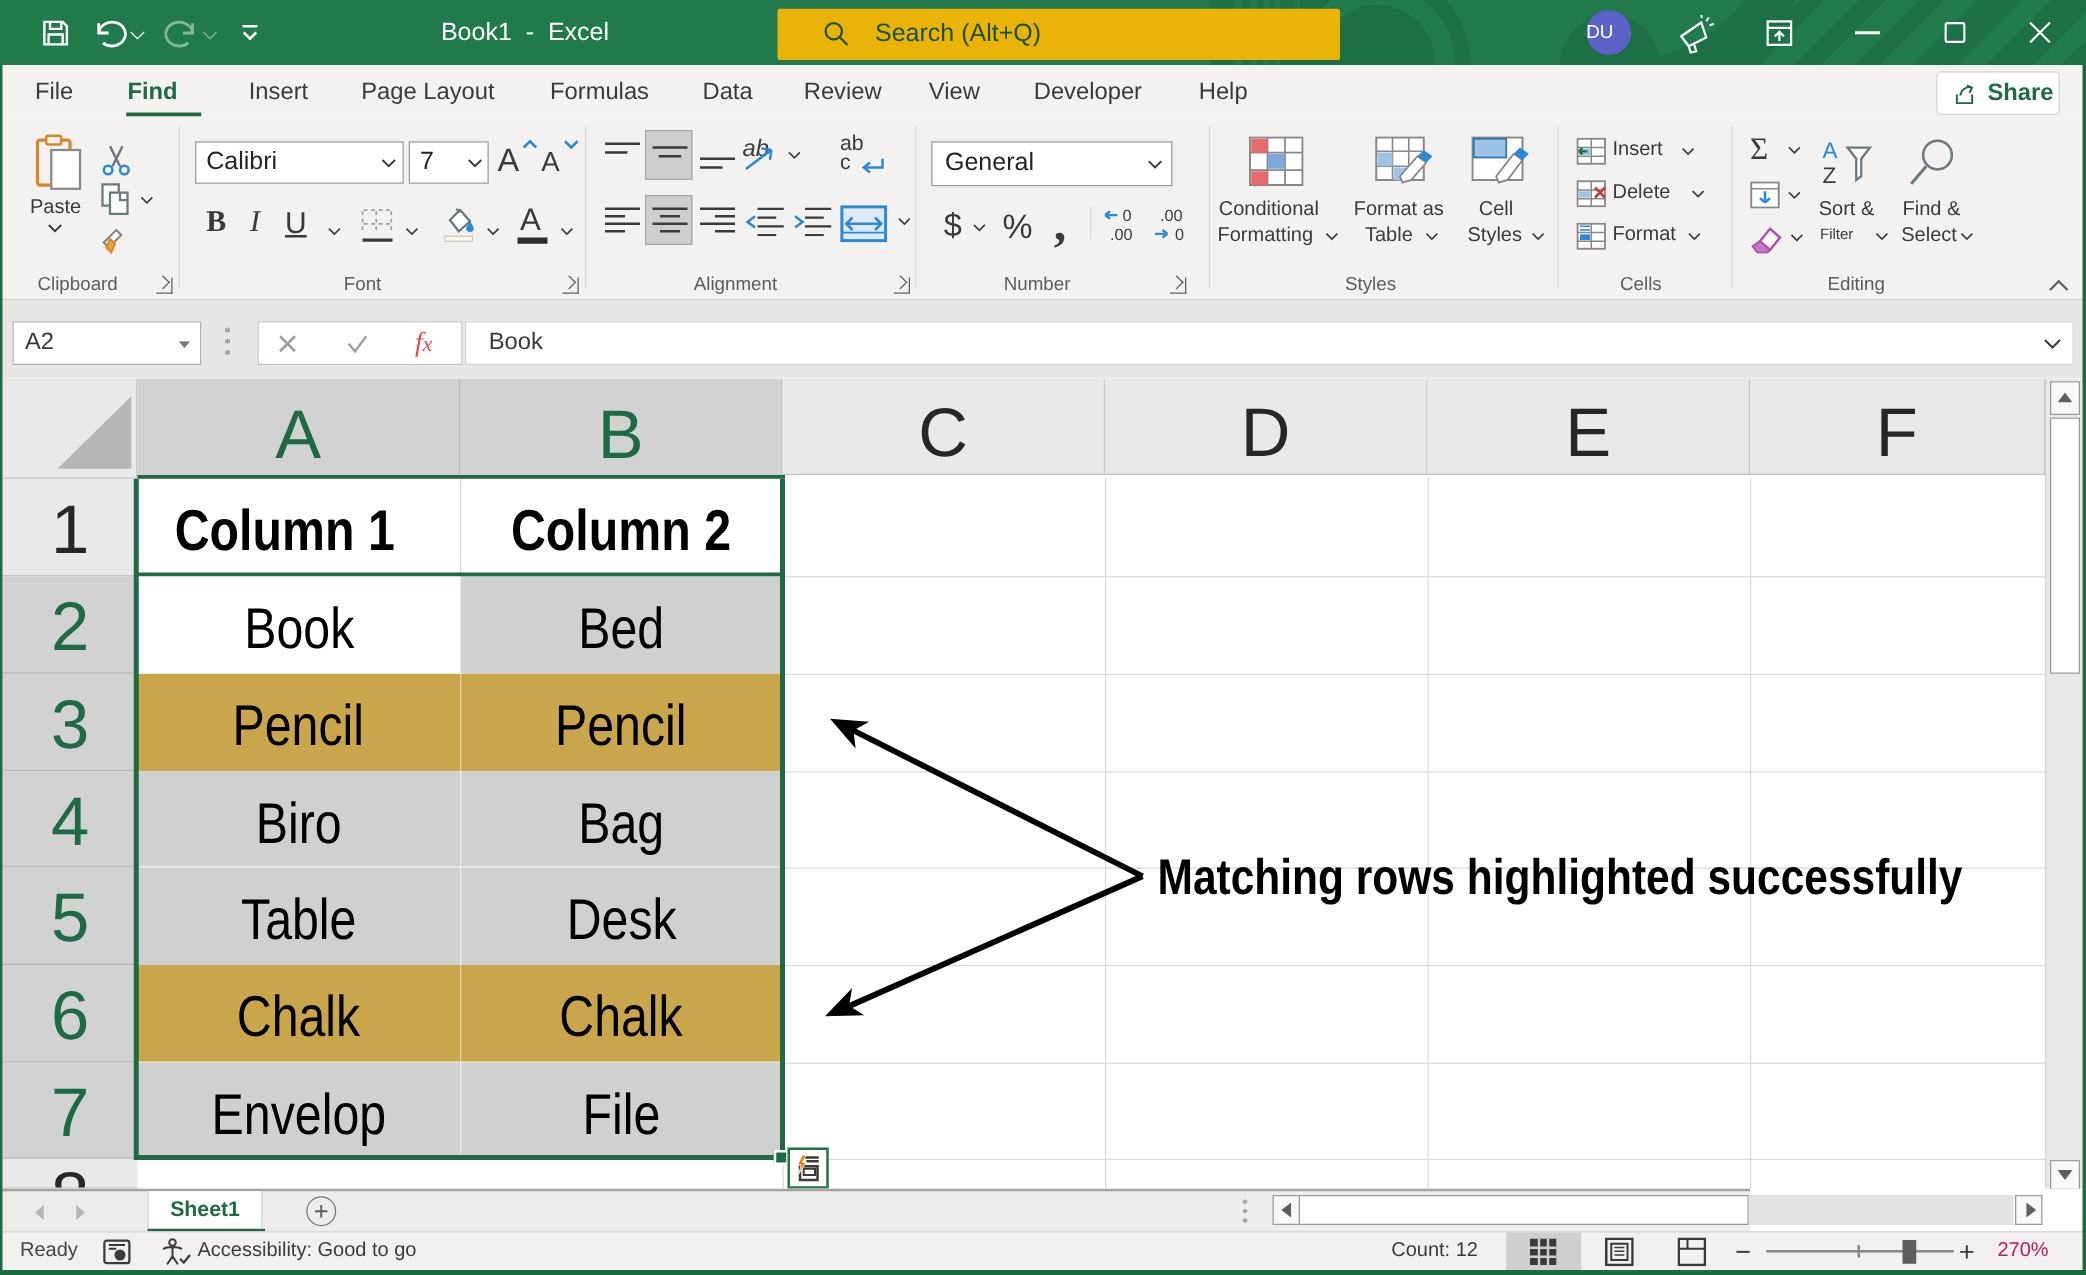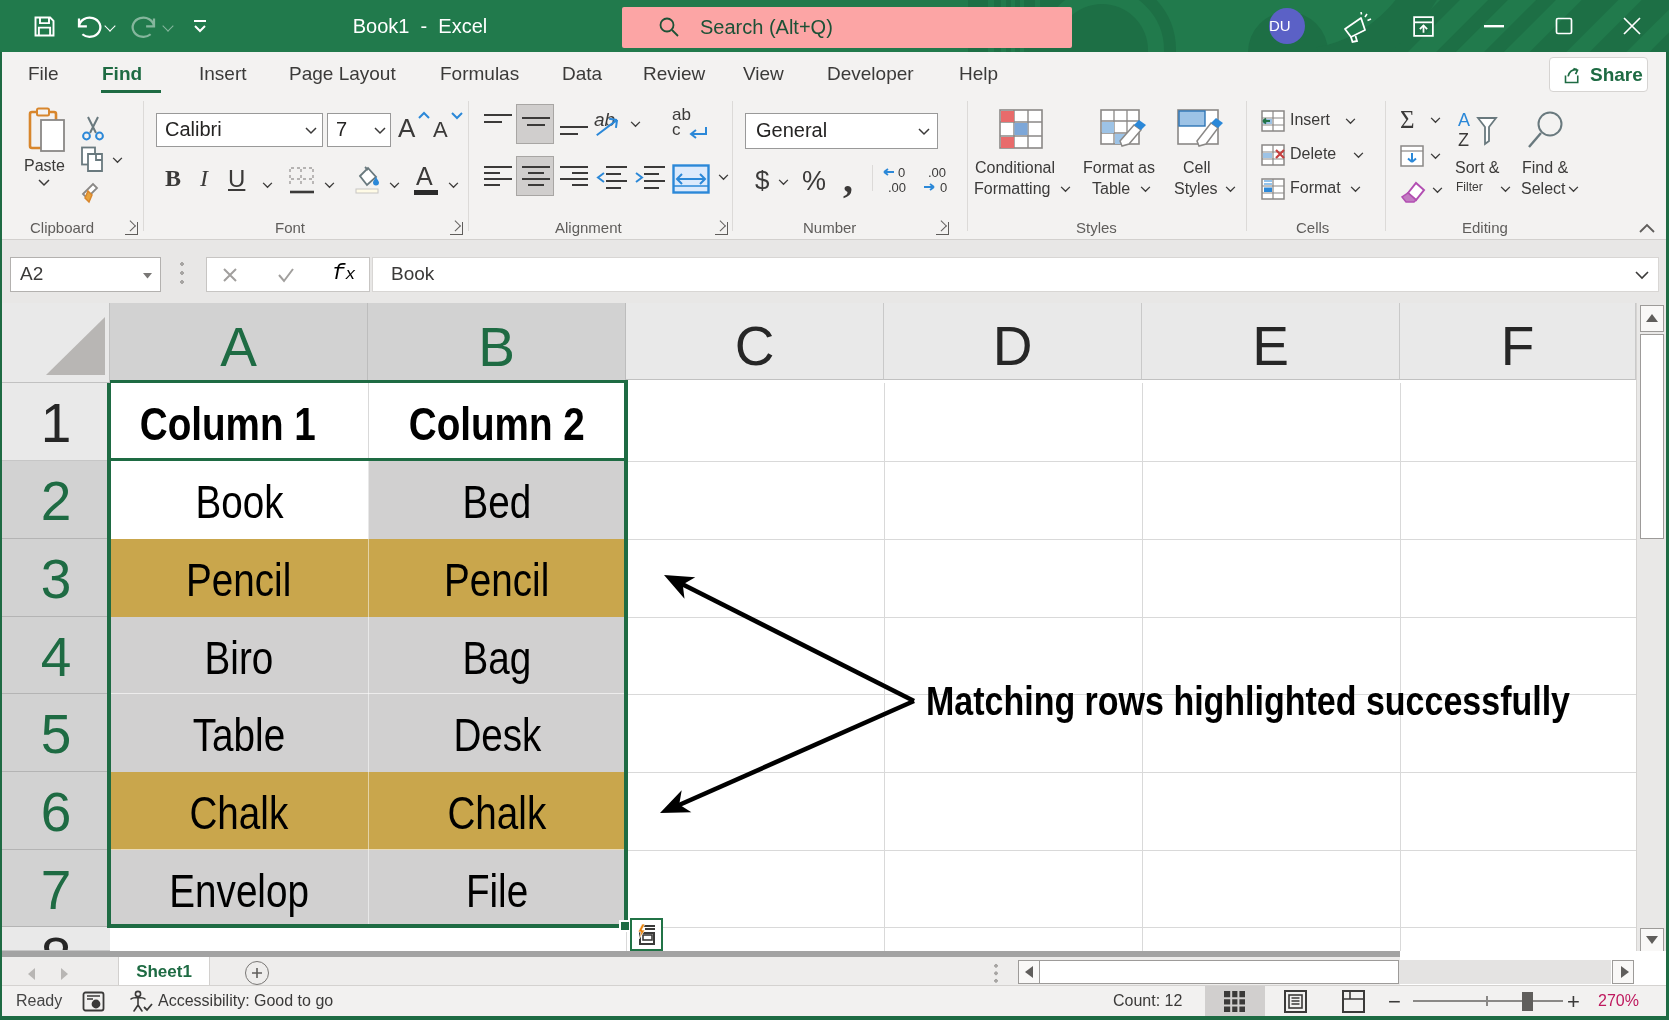--- a/index.html
+++ b/index.html
@@ -66,21 +66,21 @@
         <path d="M21 11a9.5 8.5 0 1 0 -3 7"></path>
   </svg>
   <span class="chev ab" style="left:164px;top:22px;border-color:#fff;border-width:1.6px;opacity:.45"></span>
 
   <svg class="ab" style="left:190px;top:18px" width="20" height="16" viewBox="0 0 20 16" fill="none" stroke="#fff" stroke-width="2">
     <path d="M4 3h12"></path>
         <path d="M5 8l5 5 5-5"></path>
   </svg>
   <div class="ab" style="left:300px;top:0;width:240px;height:52px;line-height:52px;color:#fff;font-size:20px;text-align:center">Book1&nbsp;&nbsp;-&nbsp;&nbsp;Excel</div>
 
-  <div class="ab" style="left:622px;top:7px;width:450px;height:41px;background:#fca5a5;border-radius:2px">
+  <div class="ab" style="left:622px;top:7px;width:450px;height:41px;background:#eab308;border-radius:2px">
     <svg class="ab" style="left:36px;top:9px" width="22" height="22" viewBox="0 0 22 22" fill="none" stroke="#1c5136" stroke-width="1.8">
       <circle cx="9" cy="9" r="6.5"></circle>
           <path d="M14 14l6 6"></path>
     </svg>
     <div class="ab" style="left:78px;top:0;height:41px;line-height:41px;color:#1c5136;font-size:20px">Search (Alt+Q)</div>
   </div>
   <div class="ab" style="left:1269px;top:8px;width:36px;height:36px;border-radius:50%;background:#5b61c6;color:#fff;font-size:15px;text-align:left;line-height:36px">DU</div>
 
   <svg class="ab" style="left:1340px;top:12px" width="32" height="32" viewBox="0 0 32 32" fill="none" stroke="#fff" stroke-width="1.8">
     <path d="M5 17L21 6l4 12-14 7z" stroke-linejoin="round"></path>
@@ -422,21 +422,21 @@
         </svg>
   </div>
   <div class="ab" style="left:180px;top:21px;width:4px;height:28px;background:radial-gradient(circle 2px at 2px 3px,#a7a5a3 2px,transparent 2px) 0 0/4px 9px repeat-y"></div>
   <div class="ab" style="left:206px;top:17px;width:164px;height:35px;background:#fff;border:1px solid #c7c5c3">
     <svg class="ab" style="left:15px;top:9px" width="16" height="16" viewBox="0 0 16 16" stroke="#a19f9d" stroke-width="2" fill="none">
           <path d="M2 2l12 12M14 2L2 14"></path>
         </svg>
     <svg class="ab" style="left:70px;top:9px" width="18" height="16" viewBox="0 0 18 16" stroke="#a19f9d" stroke-width="2" fill="none">
           <path d="M2 8l5 6L16 2"></path>
         </svg>
-    <div class="ab" style="left:125px;top:3px;font-size:22px;font-style:italic;font-family:Liberation Mono, monospace;color:#000000">f<span style="font-size:17px">x</span></div>
+    <div class="ab" style="left:125px;top:3px;font-size:22px;font-style:italic;font-family:Liberation Serif, serif;color:#ef4444">f<span style="font-size:17px">x</span></div>
   </div>
   <div class="ab" style="left:372px;top:17px;width:1287px;height:35px;background:#fff;border:1px solid #d8d6d4">
     <div class="ab tx" style="left:18px;top:5px;font-size:19px"><span>Book</span></div>
     <svg class="ab" style="left:1262px;top:13px" width="14" height="9" viewBox="0 0 14 9" fill="none" stroke="#3b3a39" stroke-width="1.6">
           <path d="M1 1l6 6 6-6"></path>
         </svg>
   </div>
 </div>
 
 <div id="grid" class="ab" style="left:0;top:303px;width:1669px;height:648px;background:#fff;overflow:hidden">
@@ -557,21 +557,21 @@
 <svg class="ab" style="left:0;top:0;pointer-events:none" width="1669" height="1020" viewBox="0 0 1669 1020">
   <g stroke="#000" stroke-width="4.6" fill="#000">
     <path d="M914 701L674 580" fill="none"></path>
     <path d="M914 701L670 809" fill="none"></path>
     <path d="M0 0L29 -12L21 0L29 12z" stroke="none" transform="translate(664 575) rotate(26.74)"></path>
     <path d="M0 0L29 -12L21 0L29 12z" stroke="none" transform="translate(660 813) rotate(-23.79)"></path>
   </g>
   <text x="926" y="715" font-size="40" font-weight="bold" font-family="Liberation Sans" transform="scale(0.85 1)" transform-origin="926 701">Matching rows highlighted successfully</text>
 </svg>
 
-<div id="sheetbar" class="ab" style="left:0;top:951px;width:1400px;height:34px;background:#eeedec;border-top:6px solid #a3a3a3">
+<div id="sheetbar" class="ab" style="left:0;top:951px;width:1400px;height:34px;background:#eeedec;border-top:2px solid #a3a3a3">
   <svg class="ab" style="left:26px;top:10px" width="11" height="14" viewBox="0 0 11 14">
         <path d="M9 1L2 7l7 6z" fill="#b8b6b4"></path>
       </svg>
   <svg class="ab" style="left:59px;top:10px" width="11" height="14" viewBox="0 0 11 14">
         <path d="M2 1l7 6-7 6z" fill="#b8b6b4"></path>
       </svg>
   <div class="ab" style="left:118px;top:0;width:92px;height:30px;background:#fff;border-left:1px solid #d2d0ce;border-right:1px solid #d2d0ce"></div>
   <div class="ab" style="left:118px;top:0;width:92px;height:33px;color:#1e6b43;font-weight:bold;font-size:17px;text-align:center;line-height:30px">Sheet1</div>
   <div class="ab" style="left:118px;top:30px;width:94px;height:3px;background:#1e6b43"></div>
   <div class="ab" style="left:245px;top:4px;width:24px;height:24px;border:1.5px solid #797775;border-radius:50%">

